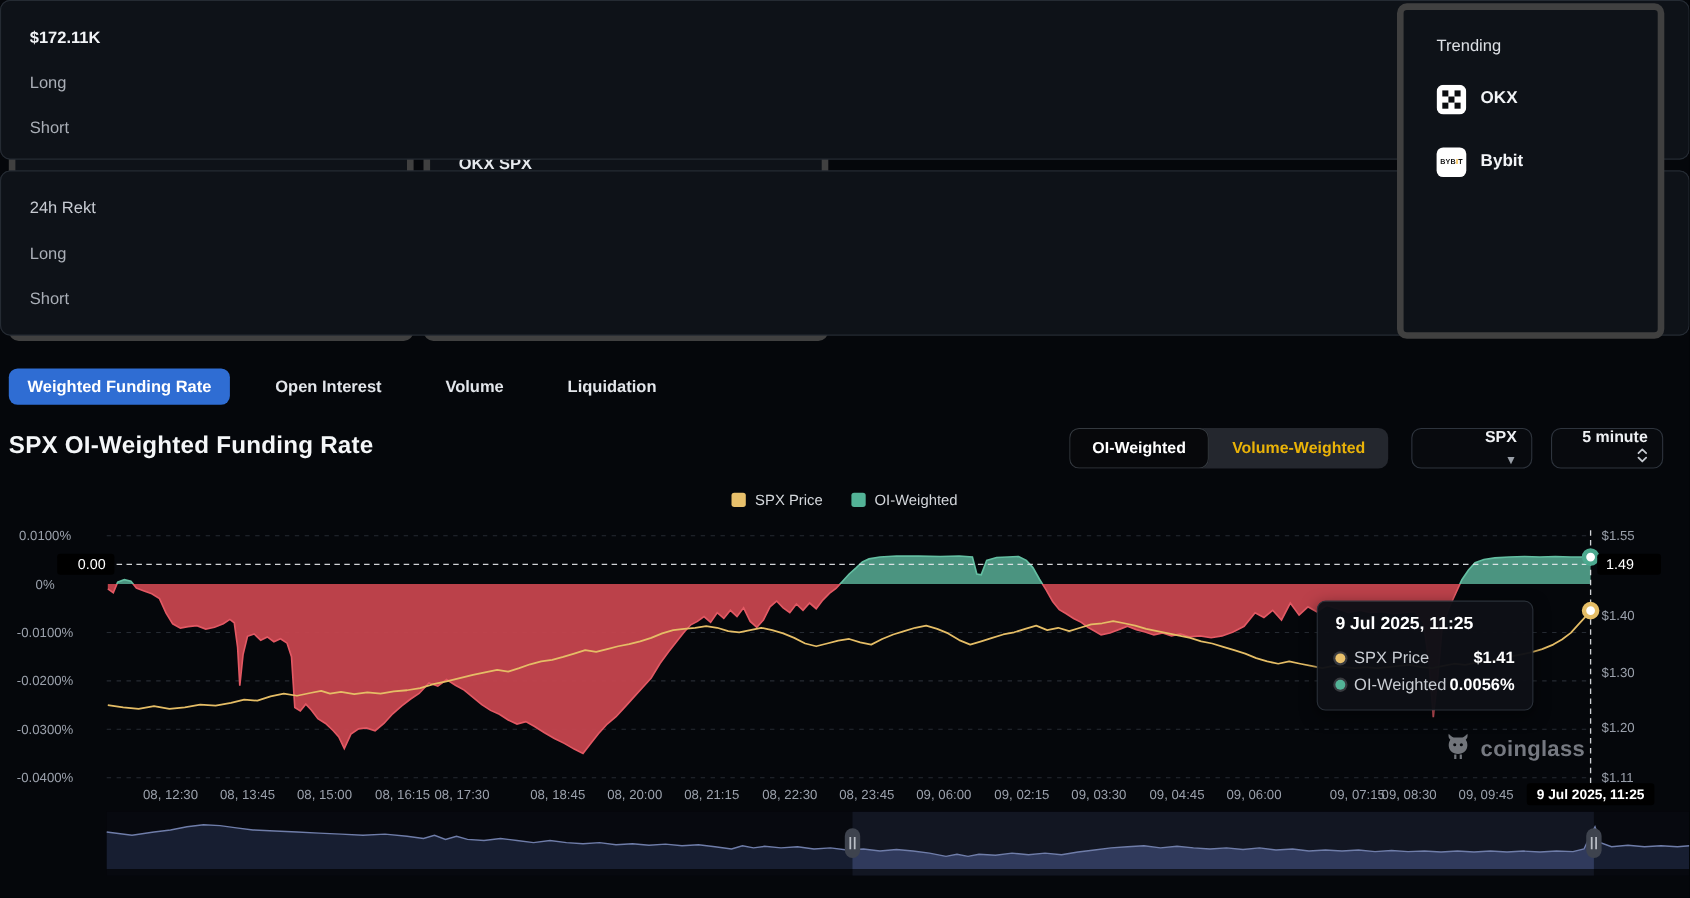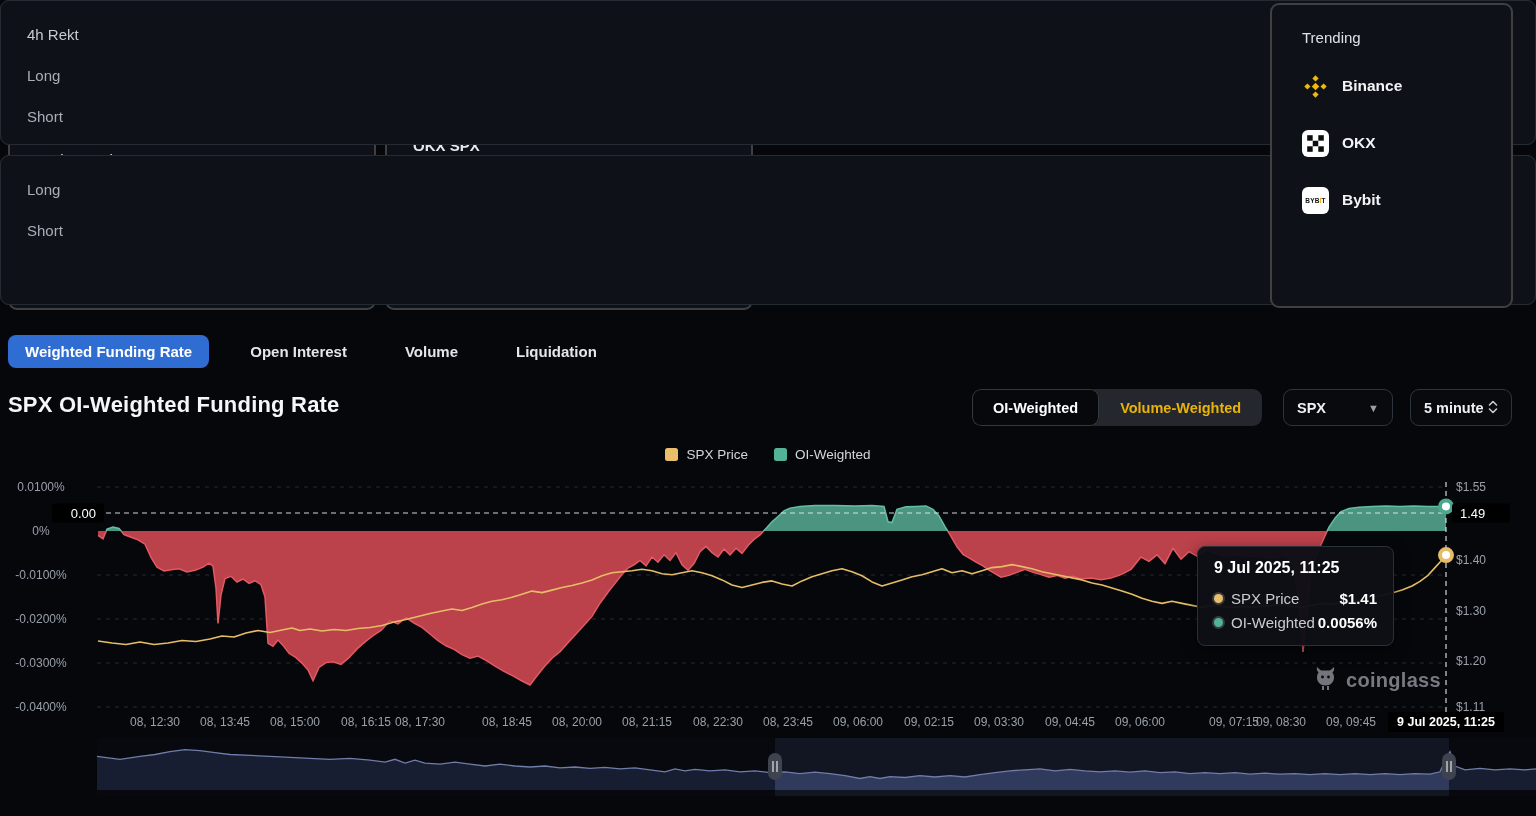--- a/index.html
+++ b/index.html
@@ -1,21 +1,21 @@
 <!DOCTYPE html>
 <html><head>
 <meta charset="utf-8">
 <style>
   * { margin:0; padding:0; box-sizing:border-box; }
   html,body { background:#05070b; }
   body { font-family:"Liberation Sans", sans-serif; color:#e8eaee; }
   #app { position:relative; width:1536px; height:816px; background:#05070b; overflow:hidden; }
 
   
-  .card { position:absolute; background:#0e1218; border:2px solid #404040; border-radius:9px; }
+  .card { position:absolute; background:#0e1218; border:6px solid #404040; border-radius:9px; }
   #stats-card   { left:8px;   top:3px; width:368px; height:307px; padding:20px 26px; }
   #ratio-card   { left:385px; top:3px; width:368px; height:307px; padding:16px 26px; }
   #rekt-col-1   { left:762px; top:3px; width:246px; height:307px; }
   #rekt-col-2   { left:1017px;top:3px; width:244px; height:307px; }
   #trending-card{ left:1270px;top:3px; width:243px; height:305px; padding:24px 30px; }
 
   .stat-row { display:flex; align-items:center; height:40px; margin-bottom:17px; }
   .stat-label { flex:1; font-size:15px; color:#dde0e5; }
   .stat-change { width:92px; text-align:right; font-size:15px; font-weight:600; color:#42b89c; }
   .stat-value { width:95px; text-align:right; font-size:15px; font-weight:700; color:#f2f4f7; }
@@ -50,21 +50,21 @@
   .tab { font-size:15px; font-weight:600; color:#e3e6eb; padding:8px 17px; border-radius:8px; cursor:pointer; white-space:nowrap; }
   .tab.active { background:#2f6dd3; color:#fff; }
   .tab + .tab { margin-left:24px; }
 
   #page-title { position:absolute; left:8px; top:392px; font-size:22px; font-weight:700; color:#f4f6f8; letter-spacing:.2px; }
 
   
   #weight-toggle { position:absolute; left:972px; top:389px; height:37px; background:#24272e; border-radius:9px; display:flex; padding:0; overflow:hidden; }
   .seg { font-size:14.5px; font-weight:600; color:#eab308; padding:0 21px; display:flex; align-items:center; cursor:pointer; border-radius:9px; }
   .seg.active { background:#07080b; color:#fff; box-shadow:inset 0 0 0 1px #34393f; }
-  .select-box { position:absolute; top:389px; height:37px; border:1px solid #2e343d; border-radius:9px; display:flex; align-items:center; justify-content:space-between; padding:0 13px; cursor:pointer; background:#080a0e; }
+  .select-box { position:absolute; top:389px; height:37px; border:1px solid #2e343d; border-radius:9px; display:flex; align-items:flex-end; justify-content:space-between; padding:0 13px; cursor:pointer; background:#080a0e;flex-direction:column; }
   #symbol-select { left:1283px; width:110px; }
   #interval-select { left:1410px; width:102px; }
   .select-label { font-size:14.5px; font-weight:600; color:#eef0f3; }
   .select-caret { color:#9aa0a8; font-size:11px; }
 
   
   #legend { position:absolute; left:0; right:0; top:447px; display:flex; justify-content:center; gap:26px; }
   .legend-item { display:flex; align-items:center; gap:8px; cursor:pointer; }
   .legend-swatch { width:13px; height:13px; border-radius:2.5px; }
   .legend-label { font-size:13.5px; color:#d3d6db; }
@@ -185,59 +185,50 @@
         </div>
         <div class="rekt-row">
           <span class="rekt-sub">Short</span>
           <span class="rekt-short">$196.17K</span>
         </div>
       </div>
     </div>
   <div id="rekt-col-2">
       <div class="rekt-card top">
         <div class="rekt-row">
-          <span class="rekt-period">4h Rekt</span>
           <span class="rekt-total">$172.11K</span>
         </div>
         <div class="rekt-row">
           <span class="rekt-sub">Long</span>
           <span class="rekt-long">$17.92K</span>
         </div>
         <div class="rekt-row">
           <span class="rekt-sub">Short</span>
           <span class="rekt-short">$154.19K</span>
         </div>
       </div>
       <div class="rekt-card bottom">
+        <div class="rekt-row">
+          <span class="rekt-period">24h Rekt</span>
+          <span class="rekt-total">$283.67K</span>
+        </div>
         <div class="rekt-row">
           <span class="rekt-sub">Long</span>
           <span class="rekt-long">$52.59K</span>
         </div>
         <div class="rekt-row">
           <span class="rekt-sub">Short</span>
           <span class="rekt-short">$231.07K</span>
         </div>
       </div>
     </div>
 
   <div class="card" id="trending-card">
     <div class="trending-title">Trending</div>
     <div>
-        <div class="trend-item">
-          <span class="trend-icon">
-            <svg width="27" height="27" viewBox="0 0 26 26" fill="#F0B90B">
-              <path d="M13 2.2 L16 5.2 L13 8.2 L10 5.2 Z"></path>
-              <path d="M5.2 10 L8.2 13 L5.2 16 L2.2 13 Z"></path>
-              <path d="M20.8 10 L23.8 13 L20.8 16 L17.8 13 Z"></path>
-              <path d="M13 9.4 L16.6 13 L13 16.6 L9.4 13 Z"></path>
-              <path d="M13 17.8 L16 20.8 L13 23.8 L10 20.8 Z"></path>
-            </svg>
-          </span>
-          <span class="trend-name">Binance</span>
-        </div>
         <div class="trend-item">
           <span class="trend-icon">
             <svg width="27" height="27" viewBox="0 0 26 26">
               <rect width="26" height="26" rx="6" fill="#fff"></rect>
               <rect x="5" y="5" width="5.3" height="5.3" fill="#0b0d10"></rect>
               <rect x="15.7" y="5" width="5.3" height="5.3" fill="#0b0d10"></rect>
               <rect x="10.35" y="10.35" width="5.3" height="5.3" fill="#0b0d10"></rect>
               <rect x="5" y="15.7" width="5.3" height="5.3" fill="#0b0d10"></rect>
               <rect x="15.7" y="15.7" width="5.3" height="5.3" fill="#0b0d10"></rect>
             </svg>

